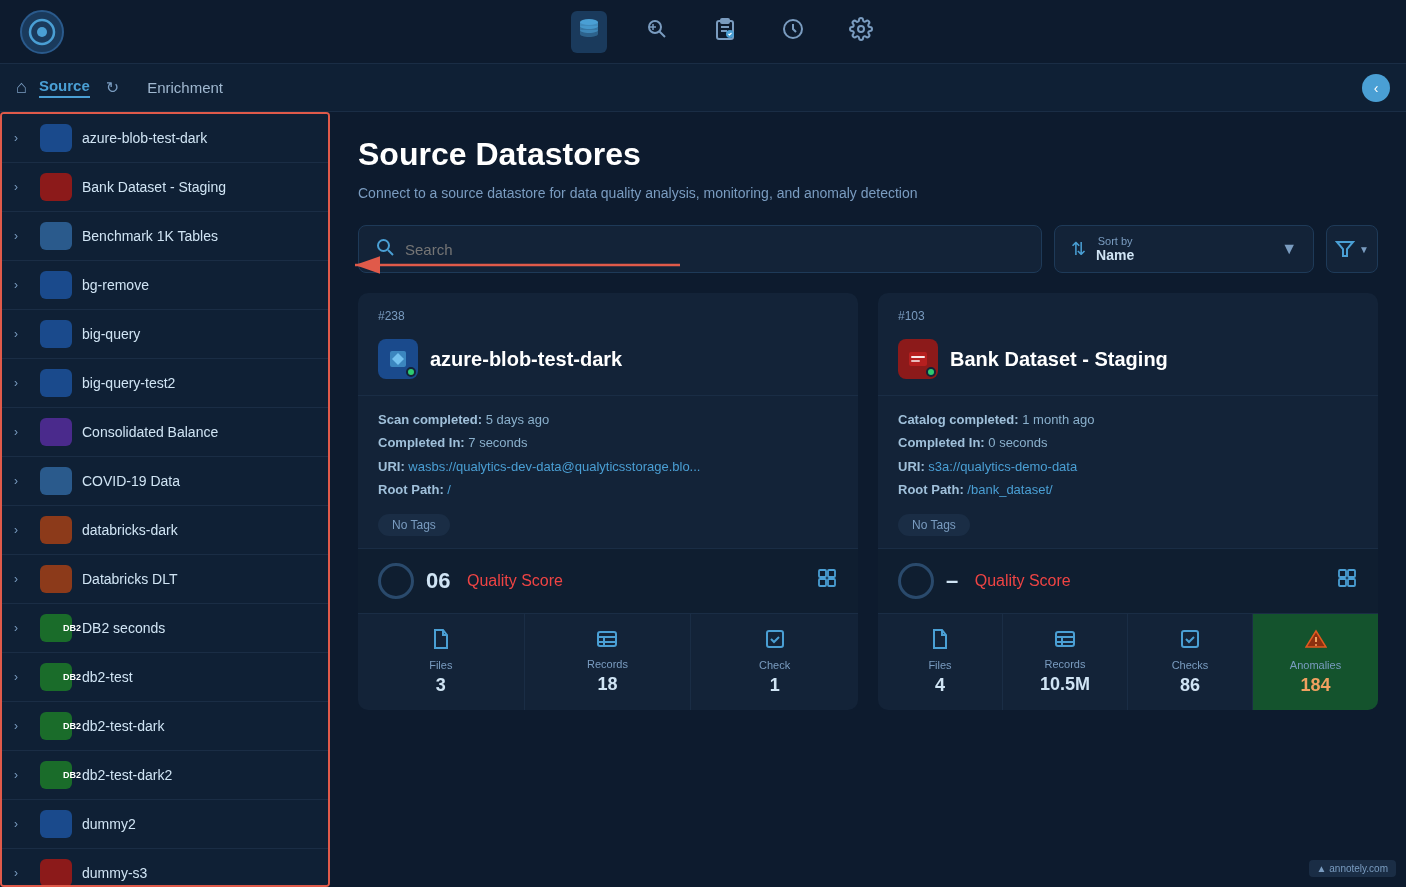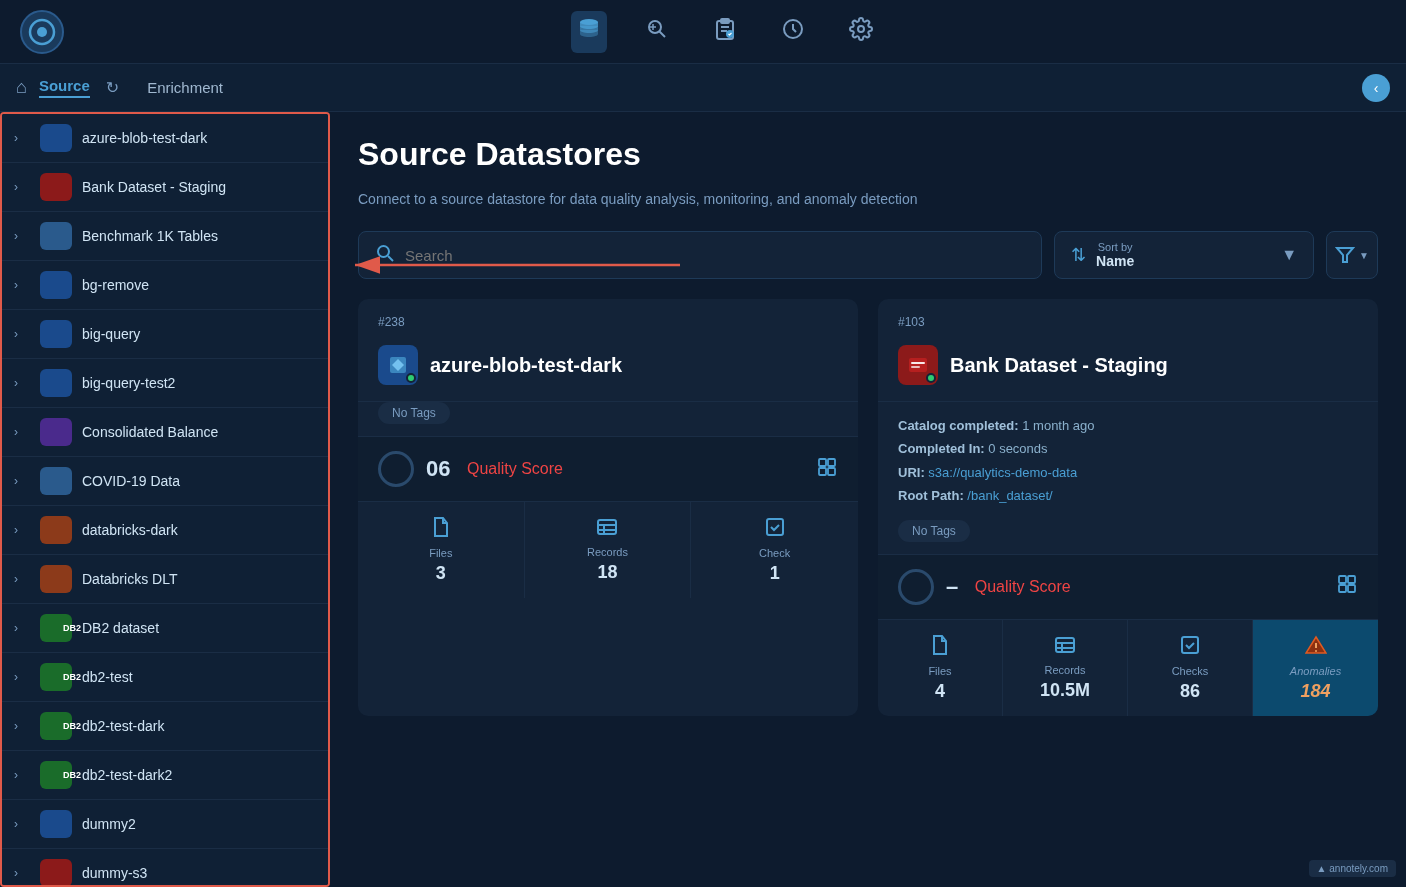--- a/index.html
+++ b/index.html
@@ -70,21 +70,21 @@
       overflow-y: auto;
       overflow-x: hidden;
       padding: 24px 28px;
       background: #0d1b2e;
       position: relative;
     }
     .content-area::-webkit-scrollbar { width: 6px; }
     .content-area::-webkit-scrollbar-track { background: #0a1628; }
     .content-area::-webkit-scrollbar-thumb { background: #2a4a6c; border-radius: 3px; }
 
-    .page-title { font-size: 32px; font-weight: 700; color: #fff; margin-bottom: 18px; }
+    .page-title { font-size: 32px; font-weight: 700; color: #fff; margin-bottom: 12px; }
     .page-subtitle { font-size: 14px; color: #7a9cc0; margin-bottom: 24px; }
 
     
     .search-sort-row {
       display: flex;
       gap: 12px;
       margin-bottom: 20px;
       align-items: center;
     }
     .search-box {
@@ -194,21 +194,21 @@
       justify-content: center;
       border-right: 1px solid #1a2d45;
       gap: 4px;
     }
     .stat-cell:last-child { border-right: none; }
     .stat-icon { font-size: 20px; color: #4a9fd4; }
     .stat-label { font-size: 11px; color: #7a9cc0; }
     .stat-value { font-size: 18px; font-weight: 700; color: #d0e4f4; }
 
     
-    .stat-cell.anomaly-cell { background: #0c4a6e; font-style: italic; }
+    .stat-cell.anomaly-cell { background: #14532d; }
     .stat-cell.anomaly-cell .stat-icon { color: #e05a20; }
     .stat-cell.anomaly-cell .stat-value { color: #f0a060; }
 
     
     .annotely-badge {
       position: fixed;
       bottom: 10px;
       right: 10px;
       background: #1a2d45;
       color: #7a9cc0;
@@ -390,21 +390,21 @@
             <polygon points="9,5 12,7 12,11 9,13 6,11 6,7" fill="#f07040"></polygon>
           </svg>
         </div>
         <span class="item-label">Databricks DLT</span>
       </div>
       <div class="sidebar-item">
         <span class="chevron">›</span>
         <div class="icon-box" style="background: rgb(26, 108, 42);">
           <span style="color:#fff;font-size:9px;font-weight:700;">DB2</span>
         </div>
-        <span class="item-label">DB2 dataset</span>
+        <span class="item-label">DB2 seconds</span>
       </div>
       <div class="sidebar-item">
         <span class="chevron">›</span>
         <div class="icon-box" style="background: rgb(26, 108, 42);">
           <span style="color:#fff;font-size:9px;font-weight:700;">DB2</span>
         </div>
         <span class="item-label">db2-test</span>
       </div>
       <div class="sidebar-item">
         <span class="chevron">›</span>
@@ -491,20 +491,26 @@
       <div class="card-title-row">
         <div class="card-avatar" style="background:#1a4a8c">
           <svg width="22" height="22" viewBox="0 0 22 22" fill="none">
                   <rect x="3" y="3" width="16" height="16" rx="2" fill="#4a9fd4" opacity="0.7"></rect>
                   <path d="M5 11 L11 5 L17 11 L11 17 Z" fill="#7ac8f4" opacity="0.9"></path>
                 </svg>
           <span class="status-dot"></span>
         </div>
         <span class="card-name">azure-blob-test-dark</span>
       </div>
+    </div>
+    <div class="card-meta">
+      <span class="label">Scan completed:</span> 5 days ago<br>
+      <span class="label">Completed In:</span> 7 seconds<br>
+      <span class="label">URI:</span> <a href="#">wasbs://qualytics-dev-data@qualyticsstorage.blo...</a><br>
+      <span class="label">Root Path:</span> <a href="#">/</a>
     </div>
     <div class="card-tags">
       <span class="tag-pill">No Tags</span>
     </div>
     <div class="qs-section">
       <div class="qs-circle"></div>
       <span class="qs-value">06</span>
       <span class="qs-label">&nbsp;Quality Score</span>
       <span class="qs-icon">
         <svg width="22" height="22" viewBox="0 0 22 22" fill="none" stroke="#4a9fd4" stroke-width="1.8">

